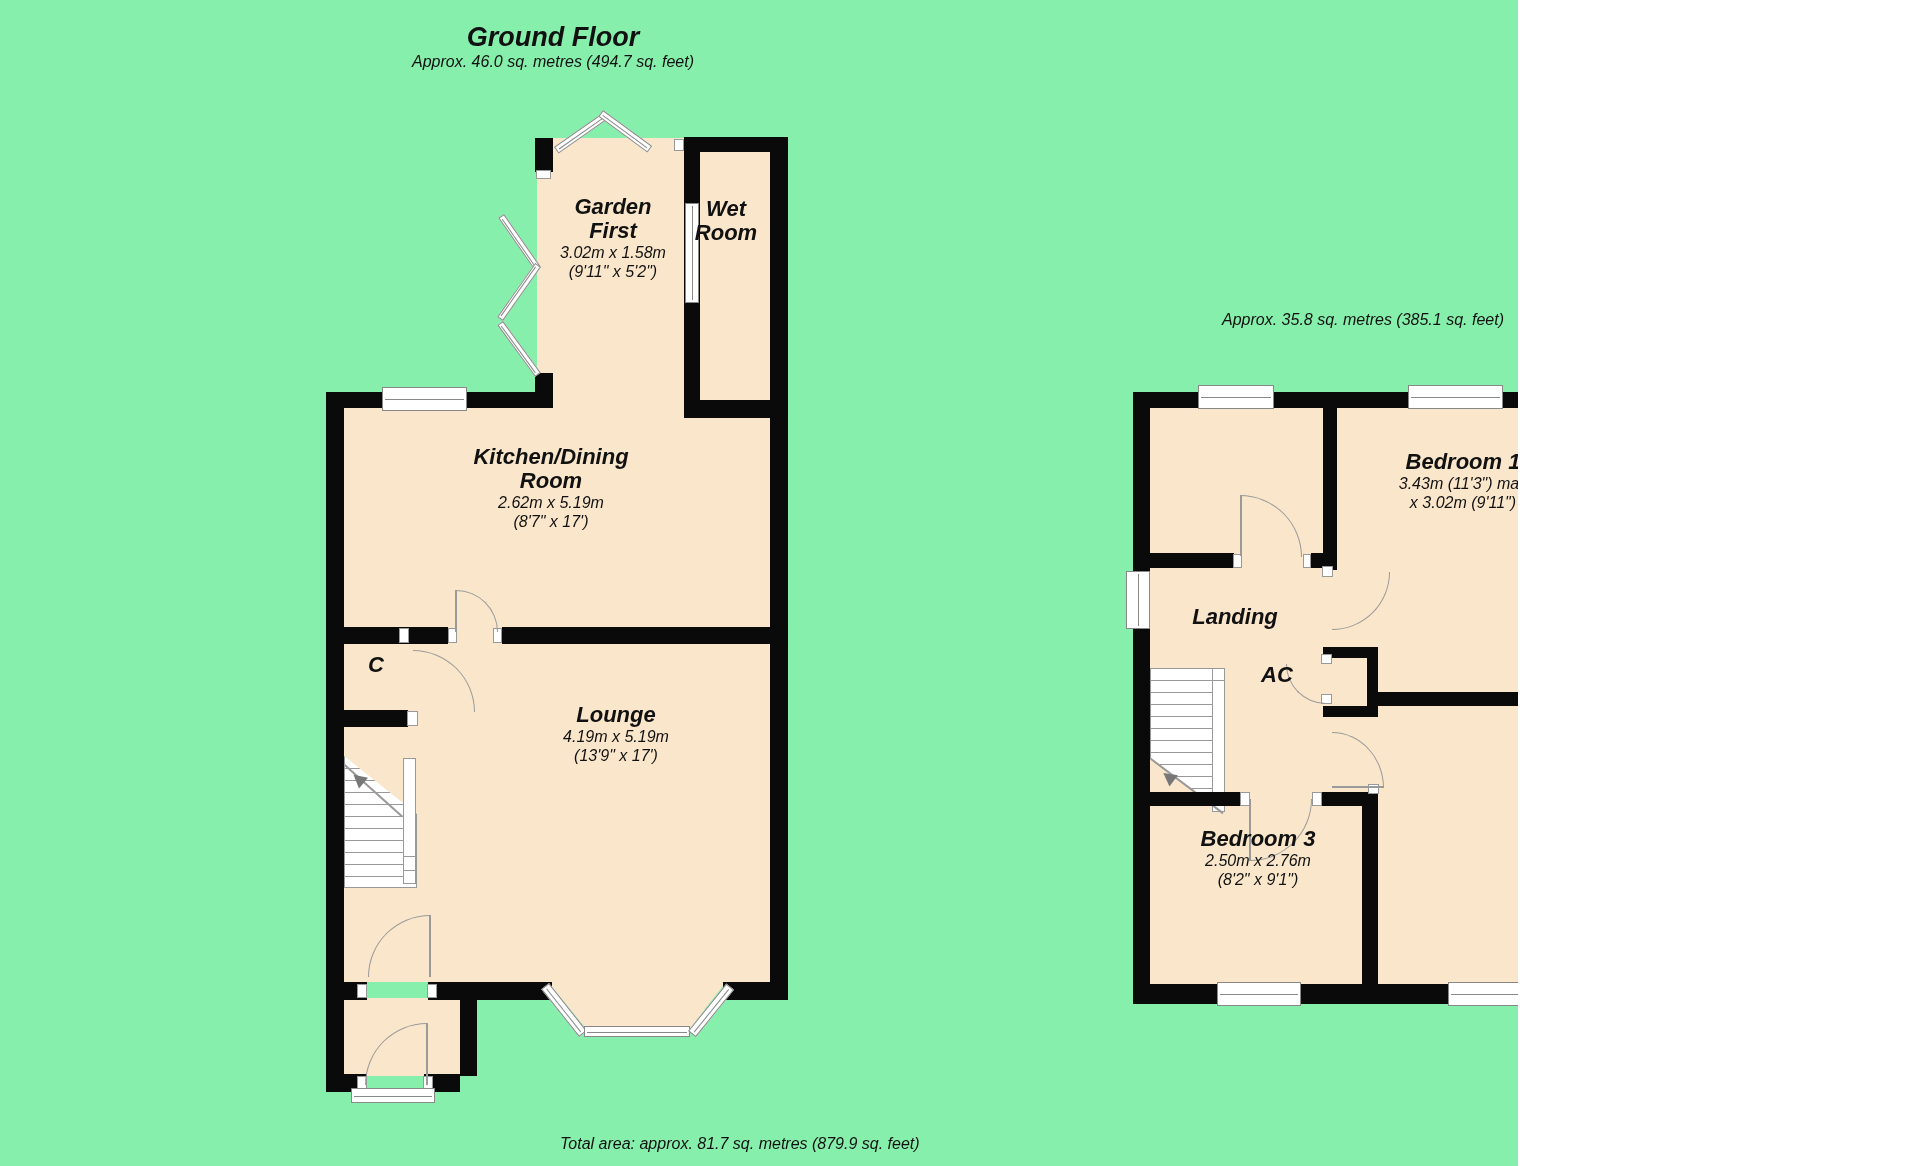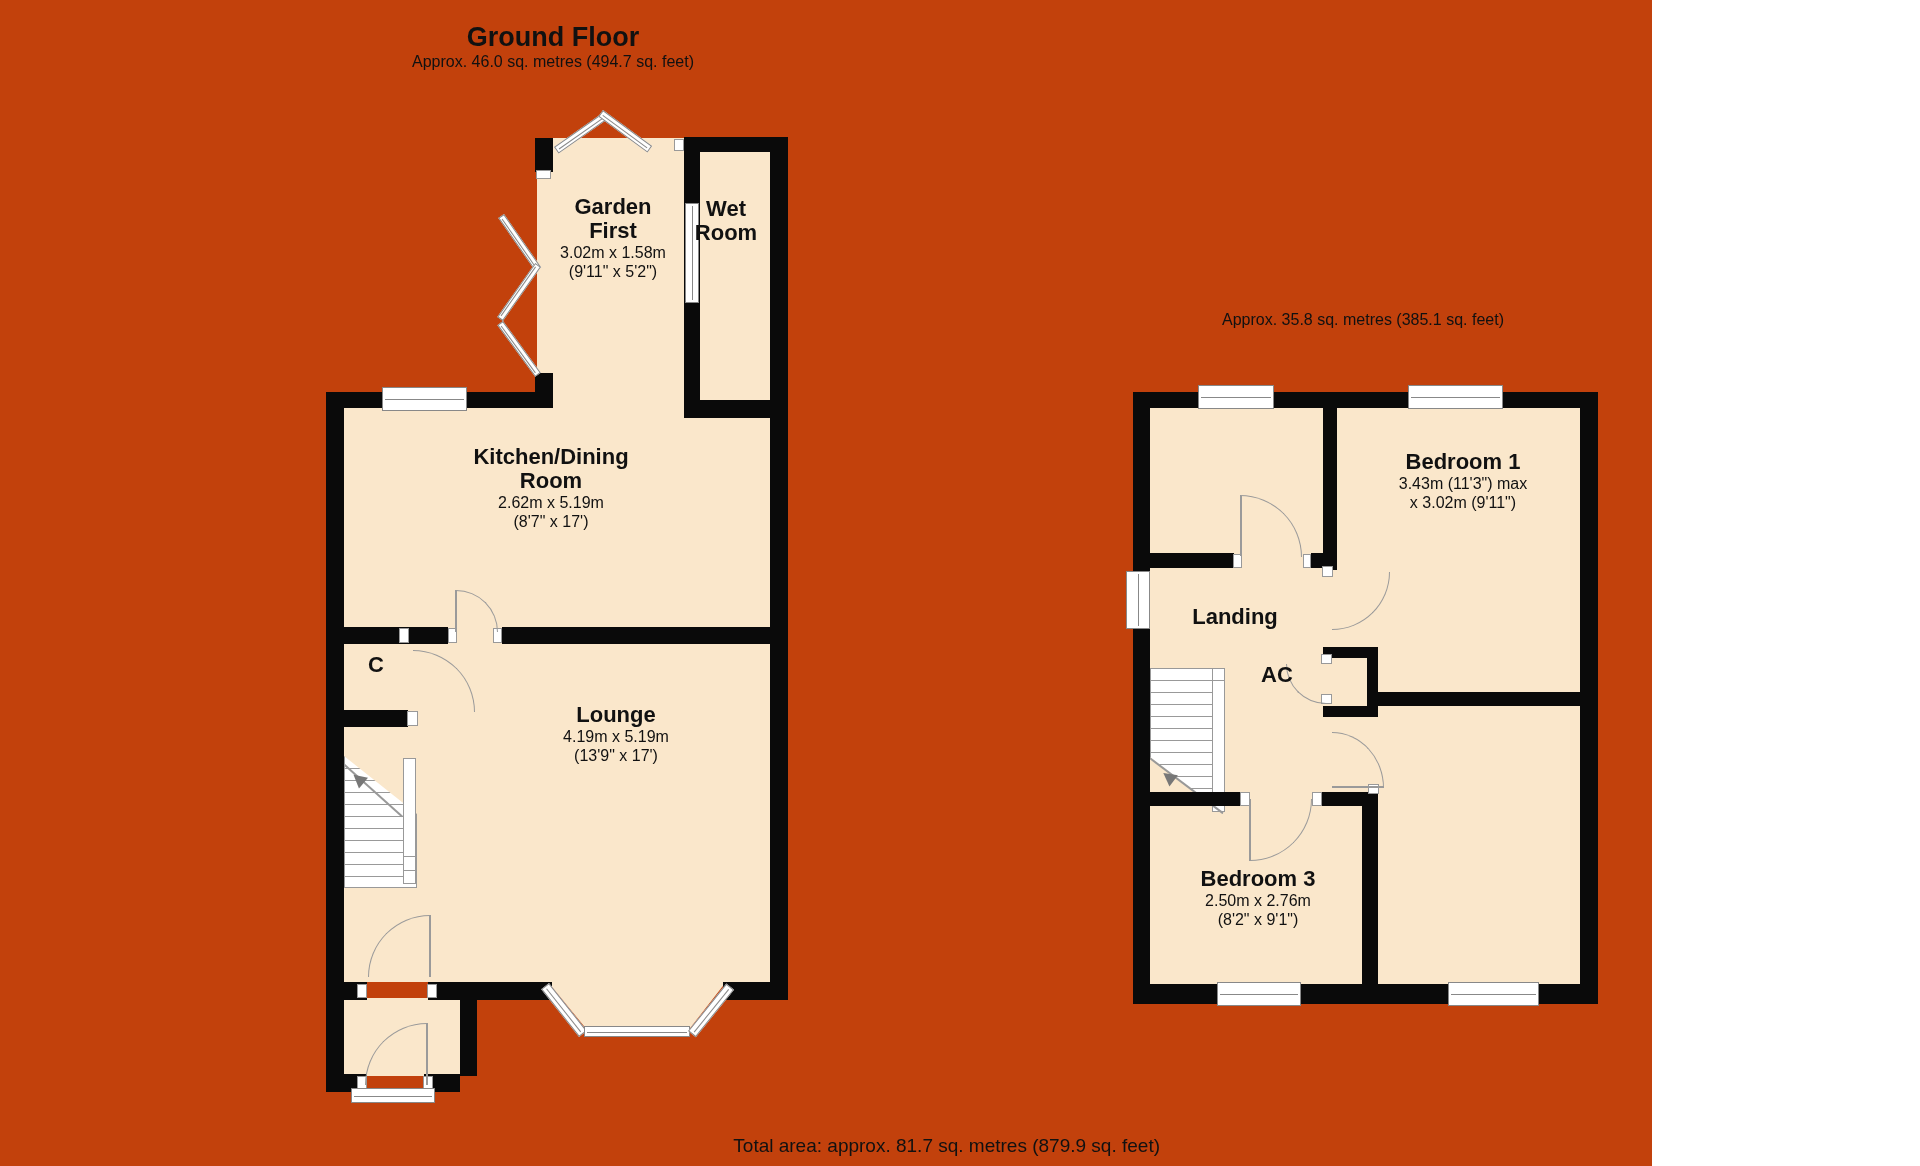--- a/index.html
+++ b/index.html
@@ -1,17 +1,17 @@
 <!DOCTYPE html>
 <html><head>
 <meta charset="utf-8">
 <style>
   html,body{margin:0;padding:0;background:#ffffff;}
-  .canvas{position:relative;width:1652px;height:1166px;background:#c2410c;overflow:hidden;
-          font-family:"Liberation Sans", sans-serif;color:#111;}
+  .canvas{position:relative;width:1518px;height:1166px;background:#86efac;overflow:hidden;
+          font-family:"Liberation Sans", sans-serif;color:#111;font-style:italic;}
   .abs{position:absolute;}
   .fill{position:absolute;background:#FAE7CB;}
   .wall{position:absolute;background:#0A0A0A;z-index:3;}
   .jamb{position:absolute;background:#fff;border:1px solid #999;box-sizing:border-box;z-index:4;}
   .win{position:absolute;background:#fff;border:1px solid #888;box-sizing:border-box;z-index:5;}
   .win::after{content:"";position:absolute;background:#888;}
   .win.h::after{left:2px;right:2px;top:50%;height:1px;}
   .win.v::after{top:2px;bottom:2px;left:50%;width:1px;}
   .strip{position:absolute;background:#fff;border:1px solid #888;box-sizing:border-box;
          transform-origin:0 0;z-index:5;}
@@ -27,21 +27,21 @@
   .stairmask{position:absolute;background:#FAE7CB;z-index:2;}
   .rail{position:absolute;background:#fff;border:1px solid #999;box-sizing:border-box;z-index:2;}
   .diag{position:absolute;background:#999;transform-origin:0 0;z-index:2;}
   .tri{position:absolute;width:0;height:0;border-top:7px solid transparent;
        border-bottom:7px solid transparent;border-right:13px solid #777;z-index:2;}
   .rlabel{position:absolute;text-align:center;z-index:8;}
   .rname{display:block;font-weight:bold;font-size:22px;line-height:24px;white-space:pre-line;}
   .rdims{display:block;font-size:16px;line-height:19px;white-space:nowrap;}
   .title{display:block;font-weight:bold;font-size:27px;line-height:30px;}
   .subtitle{display:block;font-size:16px;line-height:20px;}
-  .footer{position:absolute;text-align:right;font-size:19px;z-index:8;white-space:nowrap;}
+  .footer{position:absolute;text-align:left;font-size:16px;z-index:8;white-space:nowrap;}
 </style>
 </head>
 <body>
 
 <div class="canvas">
 
   <div class="abs" style="inset:0;">
 
     <div class="rlabel" style="left:353px;top:22px;width:400px;">
       <span class="title">Ground Floor</span>
@@ -197,21 +197,21 @@
       <span class="rname">Bedroom 1</span>
       <span class="rdims">3.43m (11'3") max</span>
       <span class="rdims">x 3.02m (9'11")</span>
     </div>
     <div class="rlabel" style="left:1150px;top:605px;width:170px;">
       <span class="rname">Landing</span>
     </div>
     <div class="rlabel" style="left:1257px;top:663px;width:40px;">
       <span class="rname">AC</span>
     </div>
-    <div class="rlabel" style="left:1148px;top:867px;width:220px;">
+    <div class="rlabel" style="left:1148px;top:827px;width:220px;">
       <span class="rname">Bedroom 3</span>
       <span class="rdims">2.50m x 2.76m</span>
       <span class="rdims">(8'2" x 9'1")</span>
     </div>
   </div>
 
   <div class="footer" style="left:560px;top:1135px;width:600px;">Total area: approx. 81.7 sq. metres (879.9 sq. feet)</div>
 
 </div>
 

